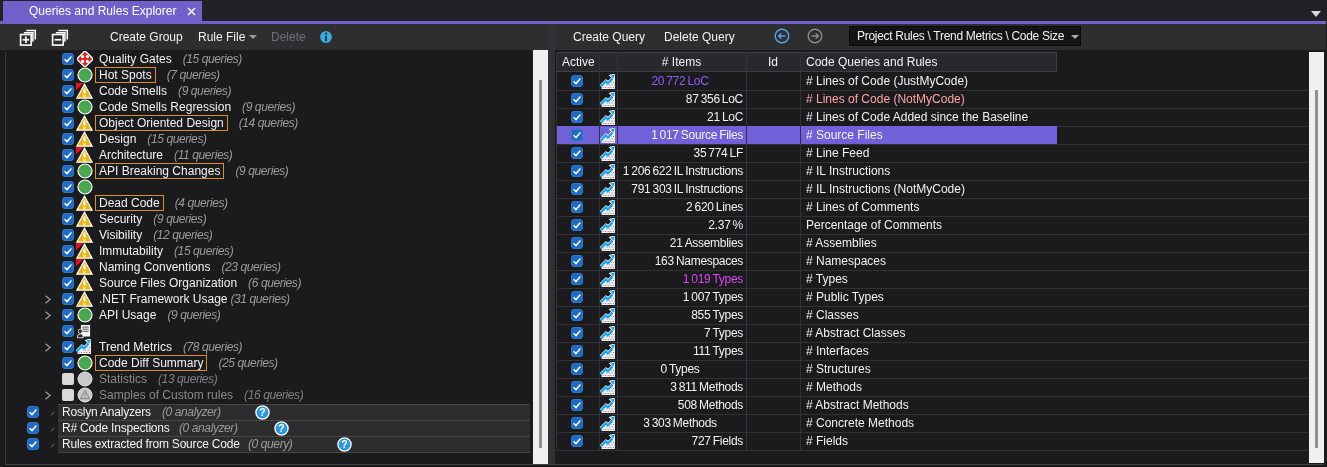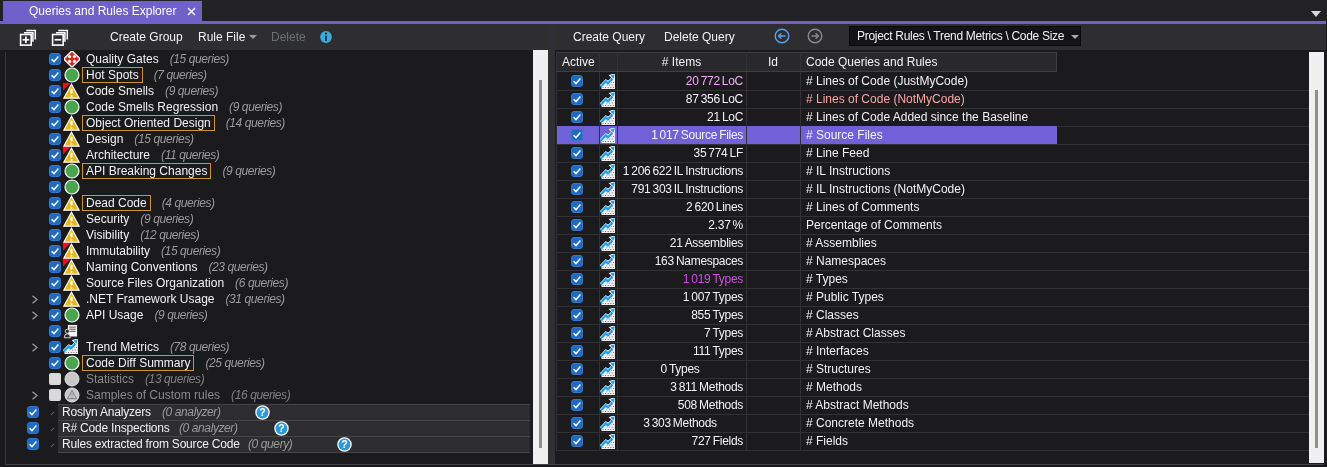--- a/index.html
+++ b/index.html
@@ -3,21 +3,21 @@
 
 * { margin:0; padding:0; box-sizing:border-box; }
 html,body { width:1327px; height:467px; overflow:hidden; }
 body { background:#1b1b1e; font-family:"Liberation Sans",sans-serif; font-size:12px; color:#f2f2f2; position:relative; }
 .abs { position:absolute; }
 .cb { position:absolute; background:#1f6ac2; border-radius:3px; border:1px solid #2e79cc; }
 .cb svg { display:block; margin:-1px 0 0 -1px; }
 .cbu { position:absolute; background:#d9d9d9; border-radius:2px; }
 .it { font-style:italic; color:#9b9b9b; letter-spacing:-0.4px; }
 .obox { border:1px solid #d98f2f; padding:0 3px; margin-left:-4px; }
-.trow { position:absolute; left:4px; width:532px; height:16px; line-height:16px; white-space:nowrap;text-decoration:underline; }
+.trow { position:absolute; left:17px; width:532px; height:16px; line-height:16px; white-space:nowrap;text-decoration:underline; }
 .tname { position:absolute; left:82px; top:0; }
 .grow { position:absolute; height:18px; line-height:18px; }
 
 </style></head><body>
 <div class="abs" style="left:0;top:0;width:1327px;height:21px;background:#222226"></div>
 <div class="abs" style="left:3px;top:1px;width:199px;height:21px;background:#6f61c9;color:#fff;line-height:21px;"><span style="margin-left:26px">Queries and Rules Explorer</span><svg class="abs" style="left:183px;top:5px" width="11" height="11" viewBox="0 0 11 11">
       <path d="M2 2 L9 9 M9 2 L2 9" stroke="#f0f0f0" stroke-width="1.6"></path>
     </svg></div>
 <div class="abs" style="left:1311px;top:11px;width:0;height:0;border-left:5.5px solid transparent;border-right:5.5px solid transparent;border-top:6px solid #d8d8d8"></div>
 <div class="abs" style="left:0;top:21px;width:1325.5px;height:2.5px;background:#6f61c9"></div>
@@ -259,21 +259,21 @@
     <div class="cb" style="left:45px;top:2px;width:12px;height:12px">
       <svg width="12" height="12" viewBox="0 0 12 12">
         <path d="M2.6 6.2 L5 8.6 L9.4 3.6" fill="none" stroke="#fff" stroke-width="1.45"></path>
       </svg>
     </div>
     <div class="abs" style="left:59px;top:0px;width:17px;height:16px"><svg width="17" height="16" viewBox="0 0 17 16">
         <path d="M8.5 1.2 L16.2 15.2 L0.8 15.2 Z" fill="#e5b718" stroke="#fff" stroke-width="1.2"></path>
         <rect x="7.45" y="5.4" width="2.1" height="5.4" rx="1" fill="#fff"></rect>
         <rect x="7.45" y="11.9" width="2.1" height="2" rx="1" fill="#fff"></rect>
       </svg></div>
-    <span class="tname" style="color:#f2f2f2">.NET Framework Usage<span class="it" style="margin-left:11px;color:#9b9b9b">(31 queries)</span></span>
+    <span class="tname" style="color:#f2f2f2">.NET Framework Usage<span class="it" style="margin-left:3px;color:#9b9b9b">(31 queries)</span></span>
   </div>
 <div class="trow" style="top:307px">
     <svg class="abs" style="left:27px;top:4px" width="8" height="9" viewBox="0 0 8 9">
       <path d="M1.5 0.8 L6 4.5 L1.5 8.2" fill="none" stroke="#9a9a9a" stroke-width="1.3"></path>
     </svg>
     <div class="cb" style="left:45px;top:2px;width:12px;height:12px">
       <svg width="12" height="12" viewBox="0 0 12 12">
         <path d="M2.6 6.2 L5 8.6 L9.4 3.6" fill="none" stroke="#fff" stroke-width="1.45"></path>
       </svg>
     </div>
@@ -414,21 +414,21 @@
           <line x1="2.5" y1="13.5" x2="14.6" y2="13.5"></line>
           <line x1="6.5" y1="11" x2="14.6" y2="11"></line>
           <line x1="10.5" y1="8.5" x2="14.6" y2="8.5"></line>
         </g>
         <path d="M0.9 12.5 L5.9 7.4 L7.9 9.4 L12 5.2" fill="none" stroke="#fff" stroke-width="3.4"></path>
         <path d="M10.3 1.5 L14.9 0.2 L13.5 4.8 Z" fill="#fff" stroke="#fff" stroke-width="1.8"></path>
         <path d="M0.9 12.5 L5.9 7.4 L7.9 9.4 L12.6 4.7" fill="none" stroke="#1da0e8" stroke-width="2.2"></path>
         <path d="M10.3 1.5 L14.9 0.2 L13.5 4.8 Z" fill="#1da0e8"></path>
       </g>
     </svg></div>
-<div class="grow" style="left:617px;top:72px;width:126px;text-align:right;color:#f0abfc;white-space:nowrap;letter-spacing:-0.3px">20 772 LoC</div>
+<div class="grow" style="left:617px;top:72px;width:126px;text-align:center;color:#8b5cf6;white-space:nowrap;letter-spacing:-0.3px">20 772 LoC</div>
 <div class="grow" style="left:806px;top:72px;color:#f2f2f2;white-space:nowrap"># Lines of Code (JustMyCode)</div>
 <div class="abs" style="left:556px;top:108px;width:753px;height:1px;background:#313136"></div>
 <div class="cb" style="left:571px;top:93px;width:12px;height:12px">
     <svg width="12" height="12" viewBox="0 0 12 12">
       <path d="M2.6 6.2 L5 8.6 L9.4 3.6" fill="none" stroke="#fff" stroke-width="1.45"></path>
     </svg>
   </div>
 <div class="abs" style="left:600px;top:92px"><svg width="15" height="15" viewBox="0 0 15 15">
       <g transform="scale(1.0)">
         <path d="M1.5 15 L15 15 L15 3.2 L10.3 8.3 L7.9 5.9 L1.5 12.3 Z" fill="#f0f0f0"></path>

